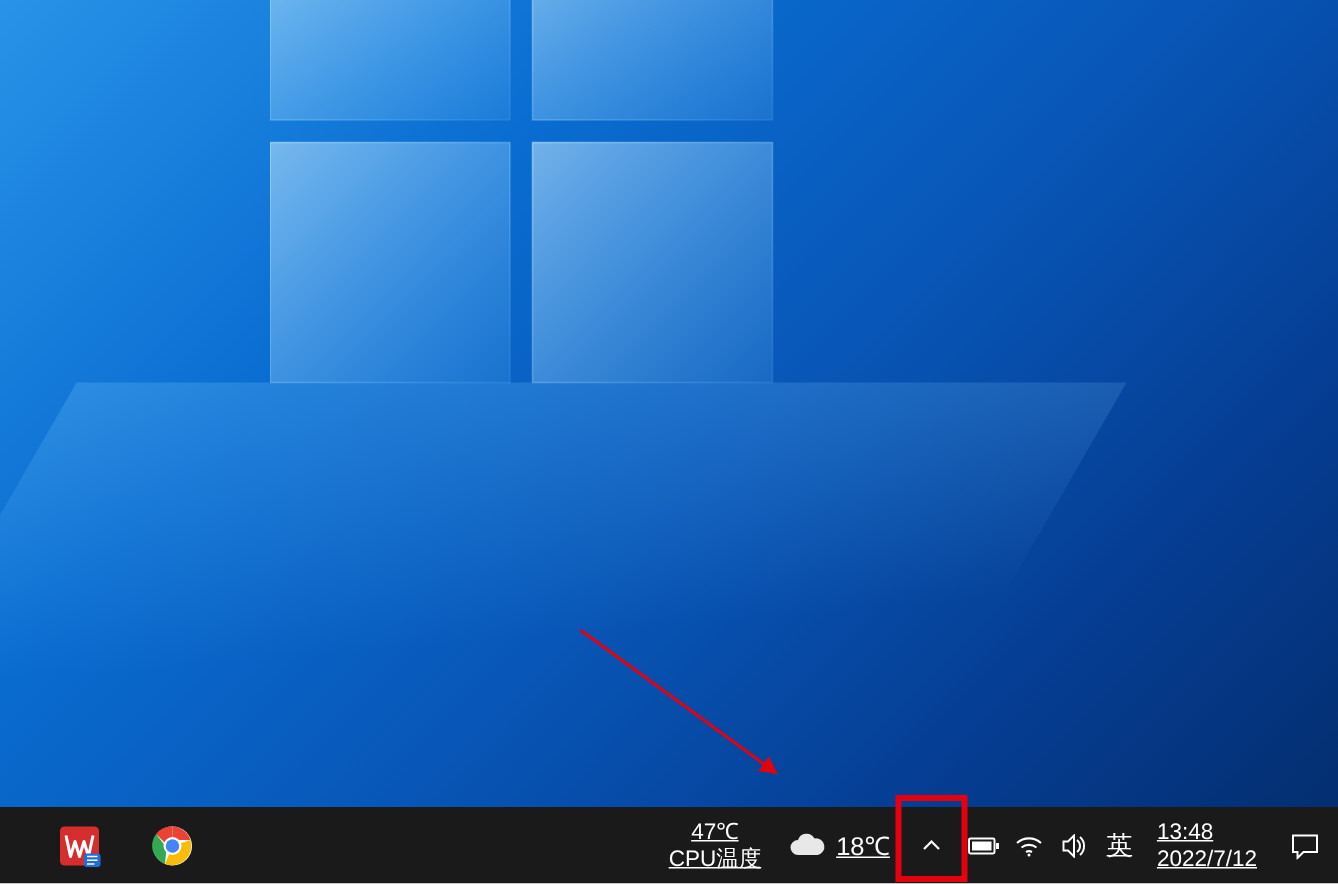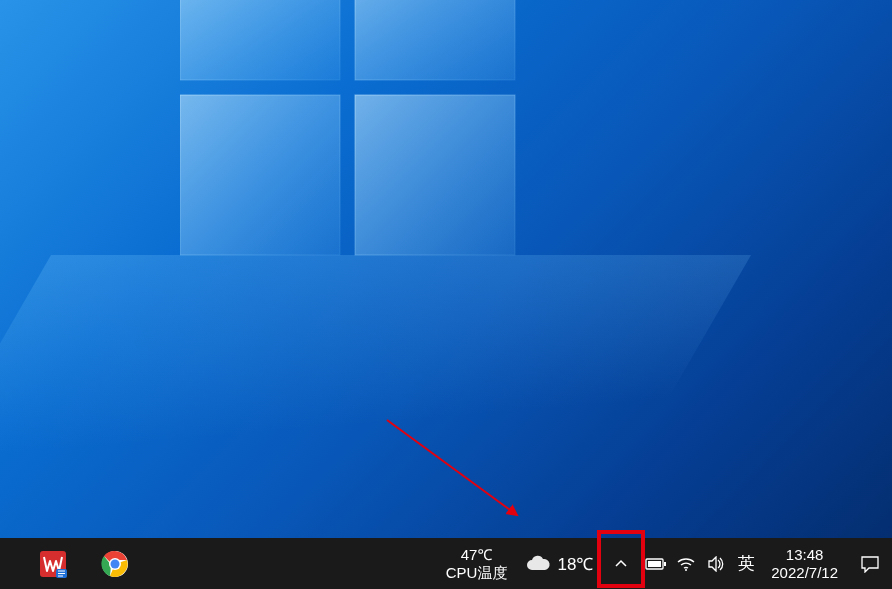--- a/index.html
+++ b/index.html
@@ -41,20 +41,21 @@
     
     .taskbar {
       width: 892px;
       height: 51px;
       background: #1a1a1a;
       display: flex;
       align-items: center;
       color: #fff;
       font-size: 14px;
       position: relative;
+      text-decoration: underline;
     }
     
     .taskbar-item {
       height: 51px;
       display: flex;
       align-items: center;
       justify-content: center;
       cursor: pointer;
     }
     
@@ -94,21 +95,21 @@
       border: 4px solid #e3000f;
       pointer-events: none;
     }
     
     .sys-icon { width: 30px; }
     .ime { width: 30px; font-size: 17px; }
     
     .clock {
       display: flex;
       flex-direction: column;
-      align-items: center;
+      align-items: flex-start;
       justify-content: center;
       padding: 0 10px;
       line-height: 1.15;
       font-size: 15px;
     }
     
     .action-center { width: 44px; }
     
     .icon-svg { display: block; }
   </style>

